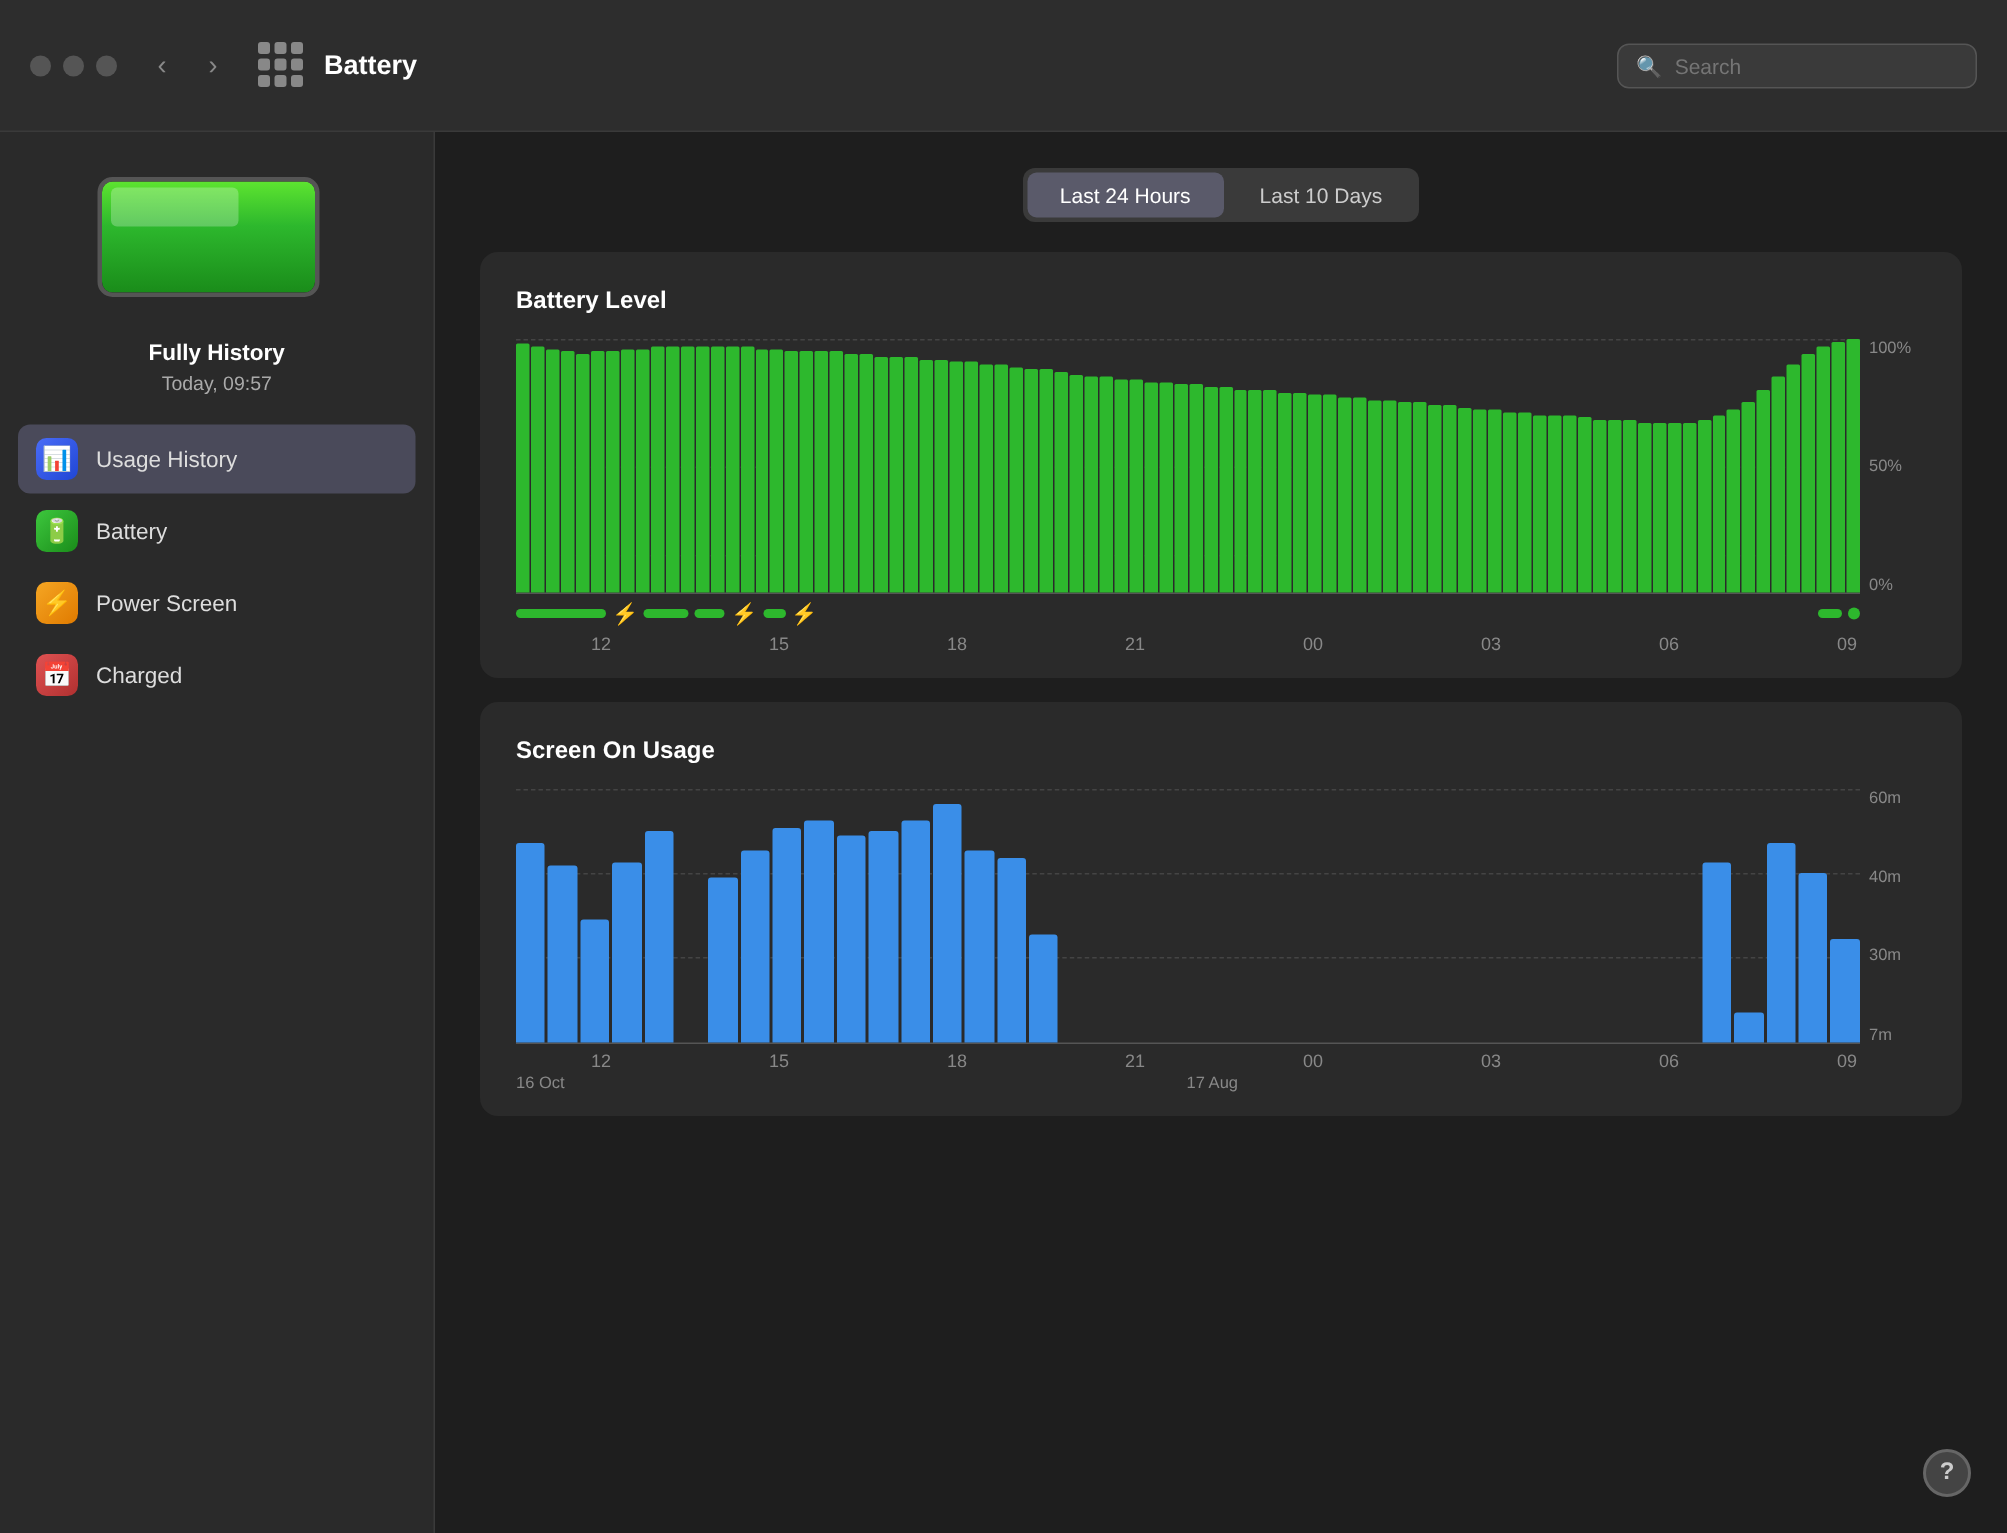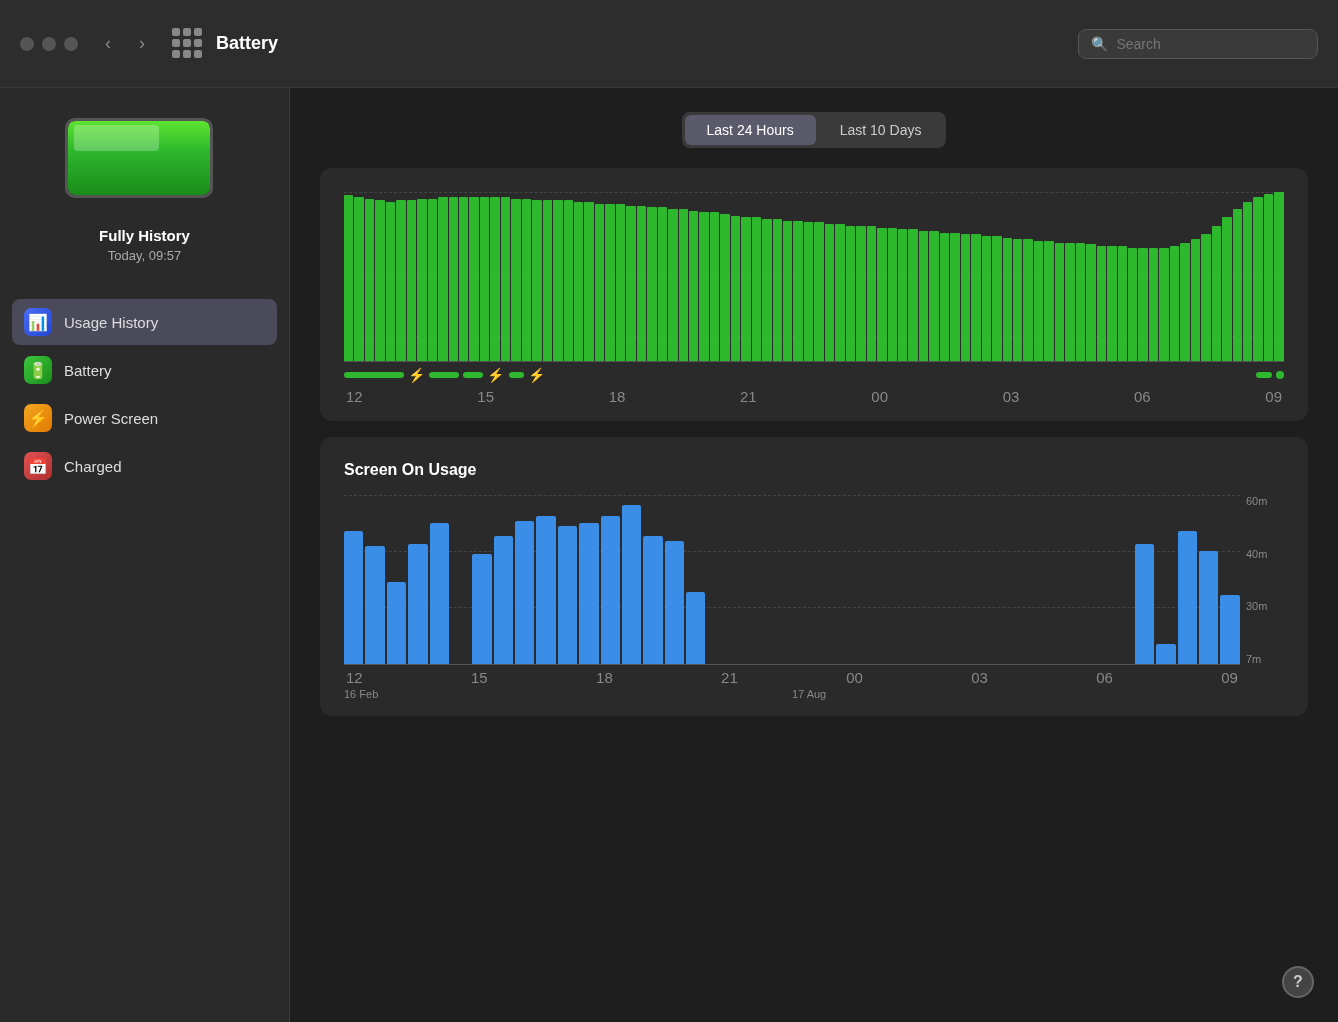--- a/index.html
+++ b/index.html
@@ -144,21 +144,21 @@
       font-size: 15px;
       font-weight: 700;
       color: #fff;
       text-align: center;
       margin-bottom: 4px;
     }
     .status-time {
       font-size: 13px;
       color: #aaa;
       text-align: center;
-      margin-bottom: 36px;
+      margin-bottom: 20px;
     }
 
     
     .sidebar-nav {
       width: 100%;
       padding: 0 12px;
       display: flex;
       flex-direction: column;
       gap: 2px;
     }
@@ -268,22 +268,23 @@
       border-radius: 50%;
       background: #2db82d;
     }
     .x-axis-labels {
       display: flex;
       justify-content: space-between;
       margin-top: 4px;
       padding: 0 2px;
     }
     .x-label {
-      font-size: 15px;
+      font-size: 12px;
       color: #888;
+      margin-left: 48px;
     }
     .date-row {
       display: flex;
       justify-content: space-between;
       margin-top: 2px;
     }
     .date-label {
       font-size: 11px;
       color: #888;
     }
@@ -372,20 +373,21 @@
   <div class="content">
 
     <div class="tab-row">
       <div class="tab-group">
         <button class="tab-btn active">Last 24 Hours</button>
         <button class="tab-btn inactive">Last 10 Days</button>
       </div>
     </div>
 
     <div class="chart-card">
+      <div class="chart-title">Battery Level</div>
       <div style="display:flex; gap:0;">
         <div style="flex:1; position:relative;">
 
           <div style="position:relative; height:170px; border-bottom:1px solid #555;">
             <div class="grid-line" style="top:0%;"></div>
             <div class="grid-line" style="top:50%;"></div>
             <div class="grid-line" style="top:85%;"></div>
 
             <div id="battery-bars" style="display:flex; align-items:flex-end; height:100%; gap:1px; position:relative; z-index:1;">
                 <div style="flex: 1 1 0%; height: 98%; background: rgb(45, 184, 45); min-width: 3px; border-radius: 1px 1px 0px 0px;"></div>
@@ -499,20 +501,25 @@
             <span class="x-label">15</span>
             <span class="x-label">18</span>
             <span class="x-label">21</span>
             <span class="x-label">00</span>
             <span class="x-label">03</span>
             <span class="x-label">06</span>
             <span class="x-label">09</span>
           </div>
         </div>
 
+        <div style="width:44px; display:flex; flex-direction:column; justify-content:space-between; padding-left:6px; height:170px;">
+          <span class="chart-y-label">100%</span>
+          <span class="chart-y-label">50%</span>
+          <span class="chart-y-label">0%</span>
+        </div>
       </div>
     </div>
 
     <div class="chart-card">
       <div class="chart-title">Screen On Usage</div>
       <div style="display:flex; gap:0;">
         <div style="flex:1; position:relative;">
           <div style="position:relative; height:170px; border-bottom:1px solid #555;">
             <div class="grid-line" style="top:0%;"></div>
             <div class="grid-line" style="top:33%;"></div>
@@ -568,21 +575,21 @@
             <span class="x-label">15</span>
             <span class="x-label">18</span>
             <span class="x-label">21</span>
             <span class="x-label">00</span>
             <span class="x-label">03</span>
             <span class="x-label">06</span>
             <span class="x-label">09</span>
           </div>
 
           <div class="date-row">
-            <span class="date-label">16 Feb</span>
+            <span class="date-label">16 Oct</span>
             <span class="date-label">17 Aug</span>
             <span class="date-label"></span>
           </div>
         </div>
 
         <div style="width:44px; display:flex; flex-direction:column; justify-content:space-between; padding-left:6px; height:170px;">
           <span class="chart-y-label">60m</span>
           <span class="chart-y-label">40m</span>
           <span class="chart-y-label">30m</span>
           <span class="chart-y-label">7m</span>

